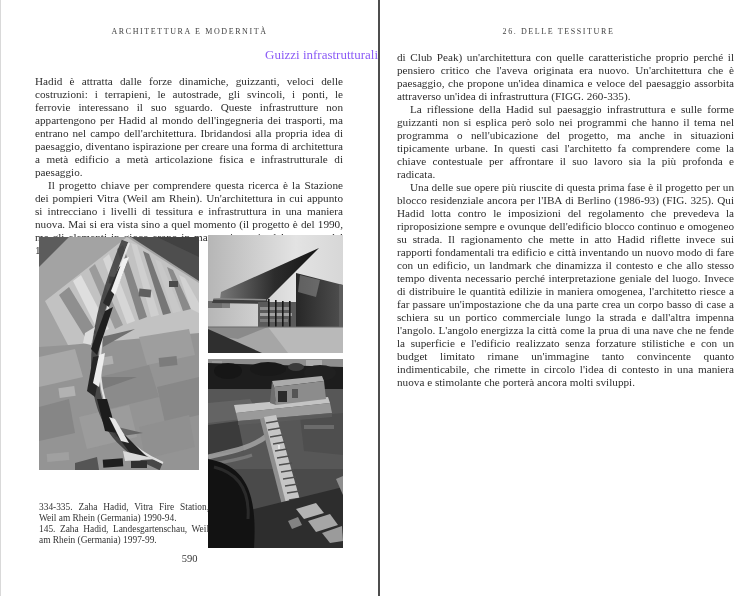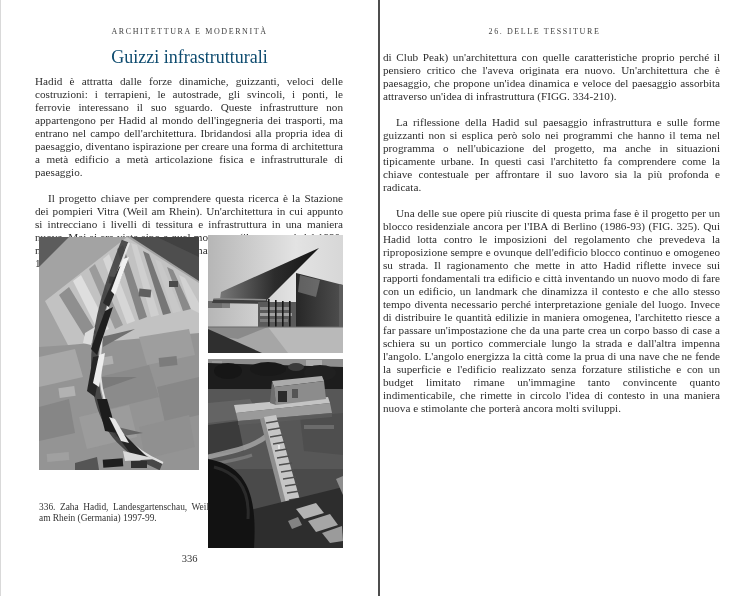--- a/index.html
+++ b/index.html
@@ -3,35 +3,35 @@
 <meta charset="utf-8">
 <style>
   html,body{margin:0;padding:0;background:#ffffff;}
   .spread{
     position:relative;width:752px;height:596px;background:#ffffff;
     font-family:"Liberation Serif","DejaVu Serif",serif;color:#2d2d2d;
     overflow:hidden;border-left:1px solid #d9d9d9;box-sizing:border-box;
   }
   .page{position:absolute;top:0;height:448px;}
   .page-left{left:0;width:377px;}
-  .page-right{left:357px;width:373px;}
+  .page-right{left:371px;width:373px;}
   .divider{position:absolute;left:377px;top:0;width:2px;height:596px;background:#4d4d4d;}
   .running-header{
     position:absolute;top:27px;left:0;width:100%;text-align:center;
     font-size:8px;letter-spacing:1.6px;color:#3f3f3f;font-variant:small-caps;
   }
   .section-title{
-    position:absolute;top:47px;left:0;width:100%;text-align:center;
-    font-size:18px;color:#0c4a6e;font-weight:normal;margin:0;
+    position:absolute;top:47px;left:0;width:100%;text-align:right;
+    font-size:13px;color:#8b5cf6;font-weight:normal;margin:0;
   }
   .body-col{position:absolute;font-size:11.2px;line-height:13px;text-align:justify;}
   .body-col-left{top:75px;left:34px;width:308px;}
   .body-col-right{top:51px;left:25px;width:337px;}
   .body-col p{margin:0;}
-  .body-col p.indent{text-indent:13px;margin-top:13px;}
+  .body-col p.indent{text-indent:13px;}
   .figure{position:absolute;overflow:hidden;background:#9a9a9a;}
   .fig-abstract{left:38px;top:237px;width:160px;height:233px;}
   .fig-vitra{left:207px;top:235px;width:135px;height:118px;}
   .fig-landes{left:207px;top:359px;width:135px;height:189px;}
   .figure svg{display:block;width:100%;height:100%;}
   .captions{
     position:absolute;left:38px;top:502px;width:170px;
     font-size:9.4px;line-height:11px;text-align:justify;color:#333333;
   }
   .captions p{margin:0;}
@@ -187,32 +187,33 @@
         <path d="M6,108 C30,114 42,130 40,160" fill="none" stroke="#2a2a2a" stroke-width="3"></path>
         <polygon points="128,120 135,117 135,136" fill="#8f8f8f"></polygon>
         <polygon points="88,150 108,144 116,154 96,160" fill="#b3b3b3"></polygon>
         <polygon points="100,162 122,155 130,166 108,173" fill="#a6a6a6"></polygon>
         <polygon points="114,174 134,167 135,182 122,184" fill="#9b9b9b"></polygon>
         <polygon points="80,162 90,158 94,166 84,170" fill="#838383"></polygon>
       </svg>
     </div>
 
     <div class="captions">
-      <p>336. Zaha Hadid, Landesgartenschau, Weil am Rhein (Germania) 1997-99.</p>
-    </div>
-
-    <div class="page-number pn-left">336</div>
+      <p>334-335. Zaha Hadid, Vitra Fire Station, Weil am Rhein (Germania) 1990-94.</p>
+      <p>145. Zaha Hadid, Landesgartenschau, Weil am Rhein (Germania) 1997-99.</p>
+    </div>
+
+    <div class="page-number pn-left">590</div>
   </div>
 
   <div class="divider"></div>
 
   <div class="page page-right">
     <div class="running-header">26. DELLE TESSITURE</div>
 
     <div class="body-col body-col-right">
-      <p>di Club Peak) un'architettura con quelle caratteristiche proprio perché il pensiero critico che l'aveva originata era nuovo. Un'architettura che è paesaggio, che propone un'idea dinamica e veloce del paesaggio assorbita attraverso un'idea di infrastruttura (FIGG. 334-210).</p>
+      <p>di Club Peak) un'architettura con quelle caratteristiche proprio perché il pensiero critico che l'aveva originata era nuovo. Un'architettura che è paesaggio, che propone un'idea dinamica e veloce del paesaggio assorbita attraverso un'idea di infrastruttura (FIGG. 260-335).</p>
       <p class="indent">La riflessione della Hadid sul paesaggio infrastruttura e sulle forme guizzanti non si esplica però solo nei programmi che hanno il tema nel programma o nell'ubicazione del progetto, ma anche in situazioni tipicamente urbane. In questi casi l'architetto fa comprendere come la chiave contestuale per affrontare il suo lavoro sia la più profonda e radicata.</p>
       <p class="indent">Una delle sue opere più riuscite di questa prima fase è il progetto per un blocco residenziale ancora per l'IBA di Berlino (1986-93) (FIG. 325). Qui Hadid lotta contro le imposizioni del regolamento che prevedeva la riproposizione sempre e ovunque dell'edificio blocco continuo e omogeneo su strada. Il ragionamento che mette in atto Hadid riflette invece sui rapporti fondamentali tra edificio e città inventando un nuovo modo di fare con un edificio, un landmark che dinamizza il contesto e che allo stesso tempo diventa necessario perché interpretazione geniale del luogo. Invece di distribuire le quantità edilizie in maniera omogenea, l'architetto riesce a far passare un'impostazione che da una parte crea un corpo basso di case a schiera su un portico commerciale lungo la strada e dall'altra impenna l'angolo. L'angolo energizza la città come la prua di una nave che ne fende la superficie e l'edificio realizzato senza forzature stilistiche e con un budget limitato rimane un'immagine tanto convincente quanto indimenticabile, che rimette in circolo l'idea di contesto in una maniera nuova e stimolante che porterà ancora molti sviluppi.</p>
     </div>
 
   </div>
 
 </div>
 
 </body></html>

